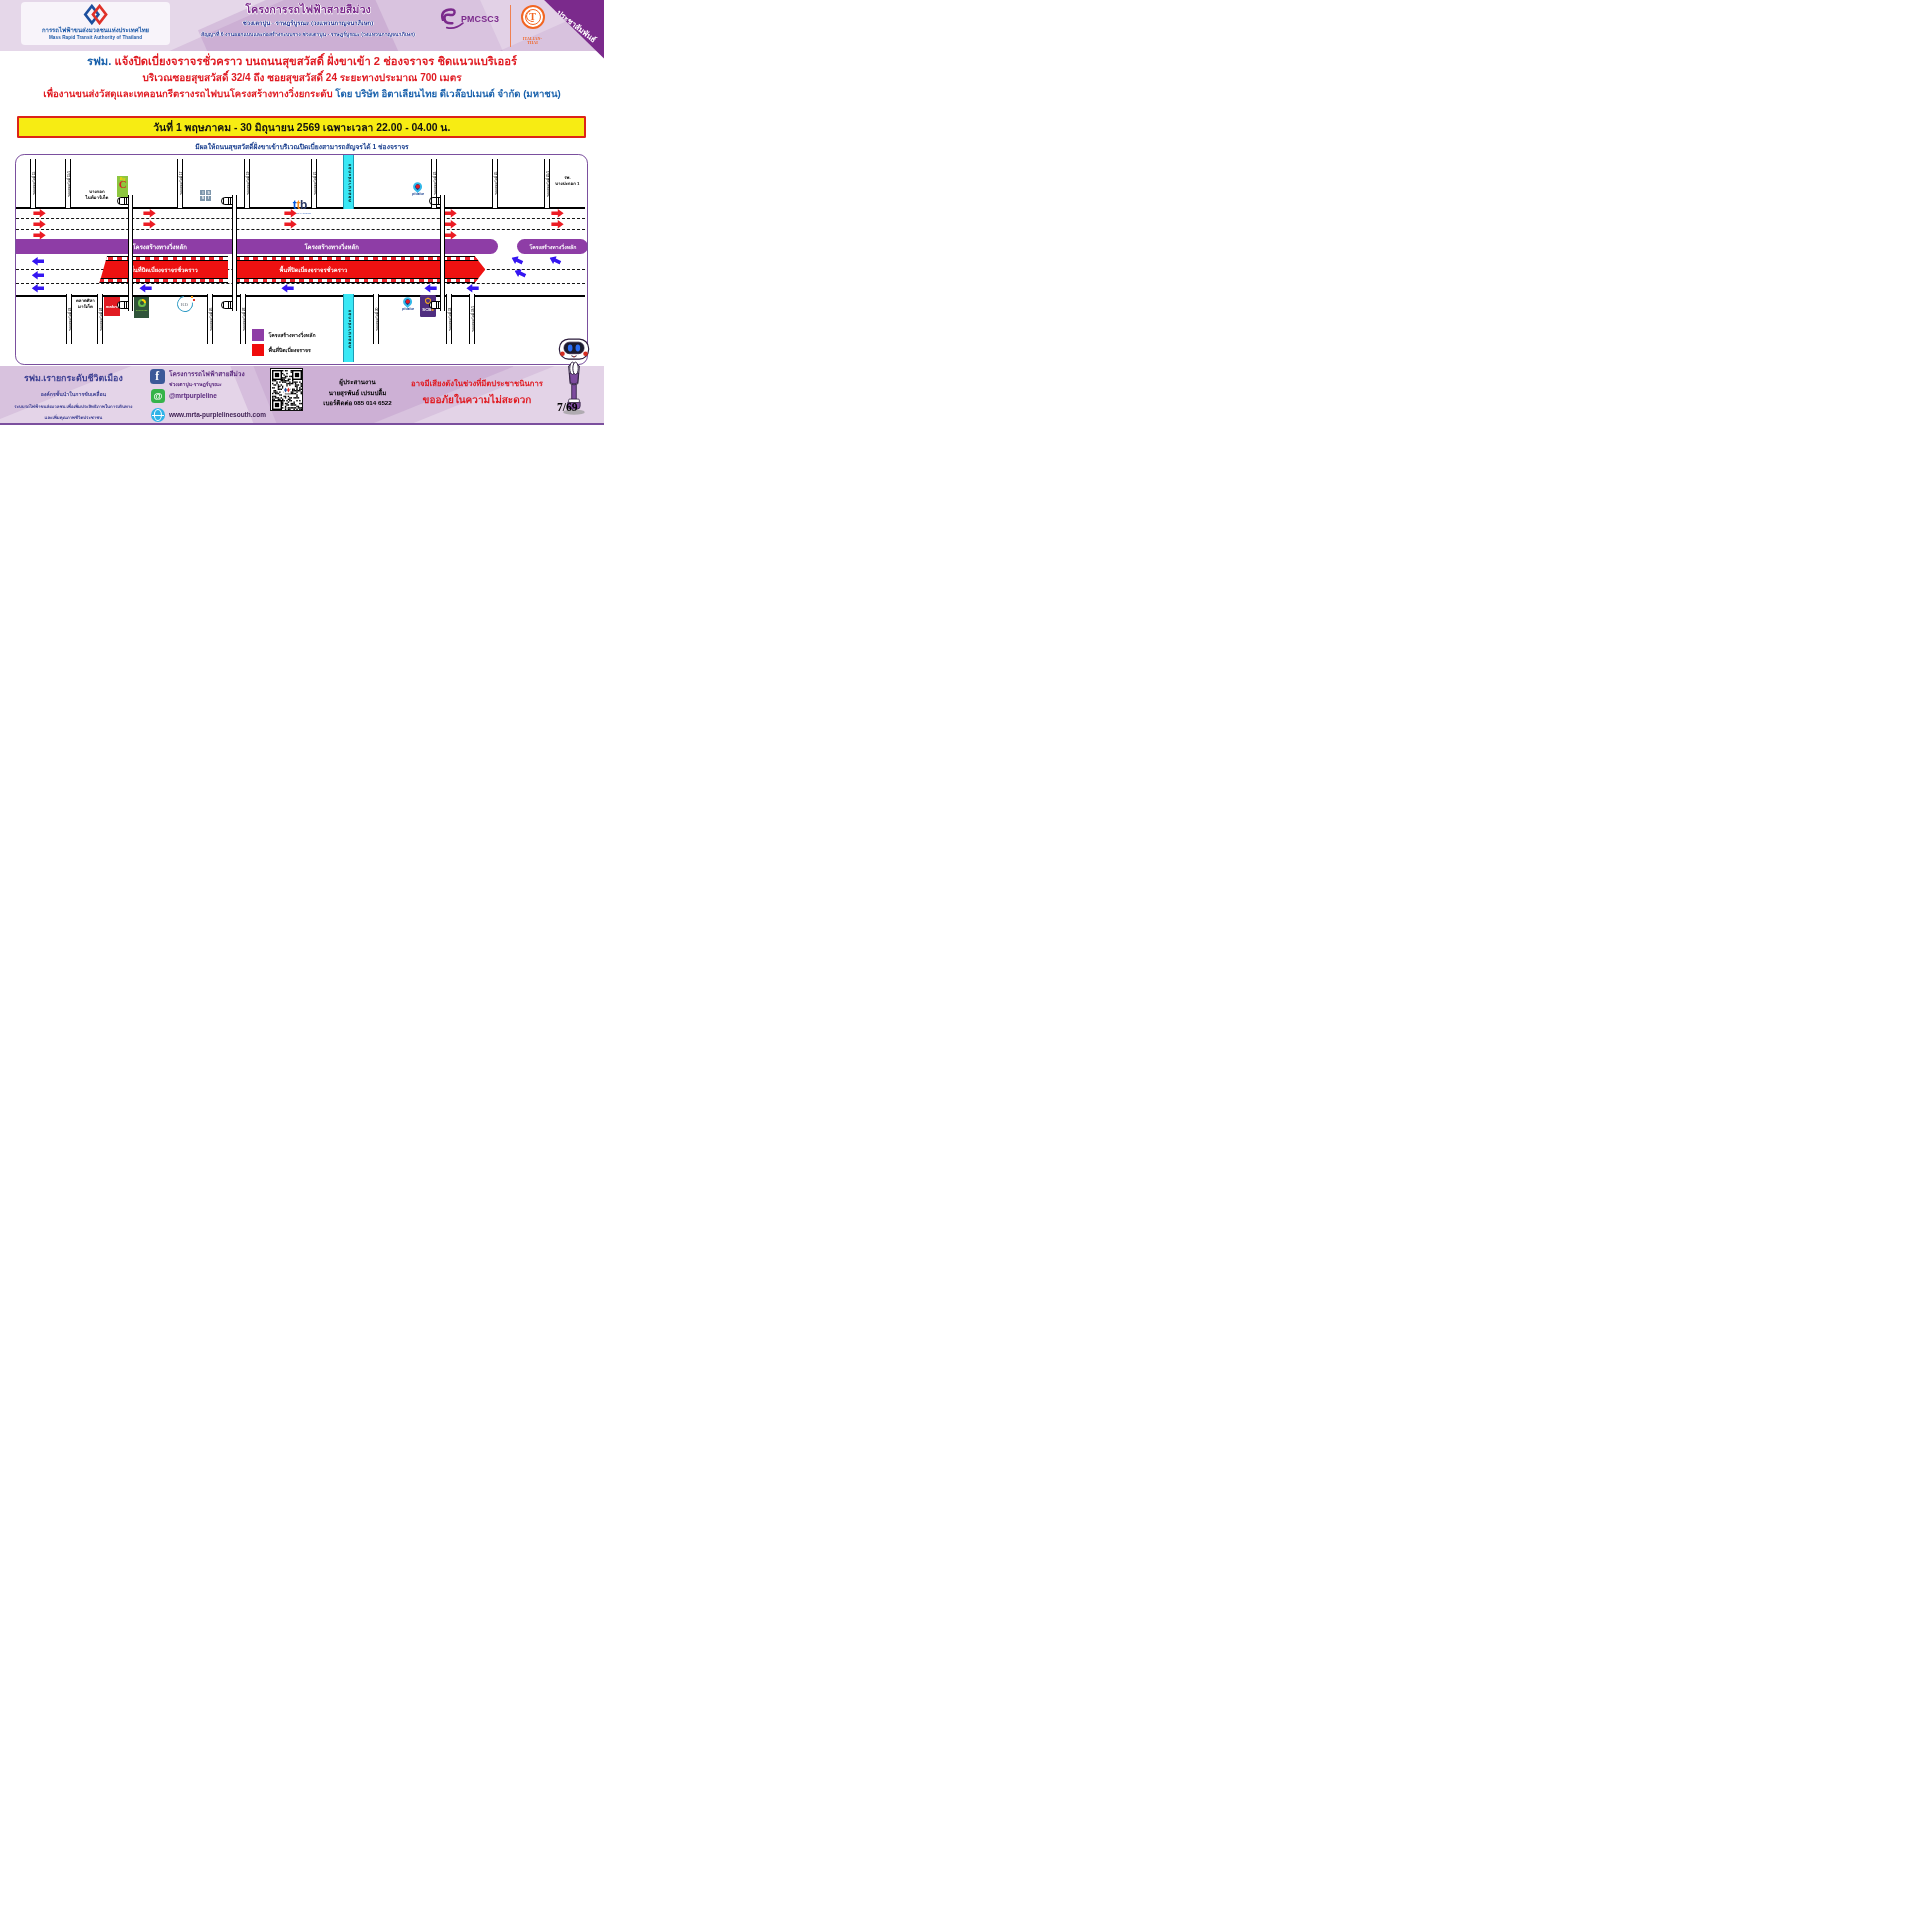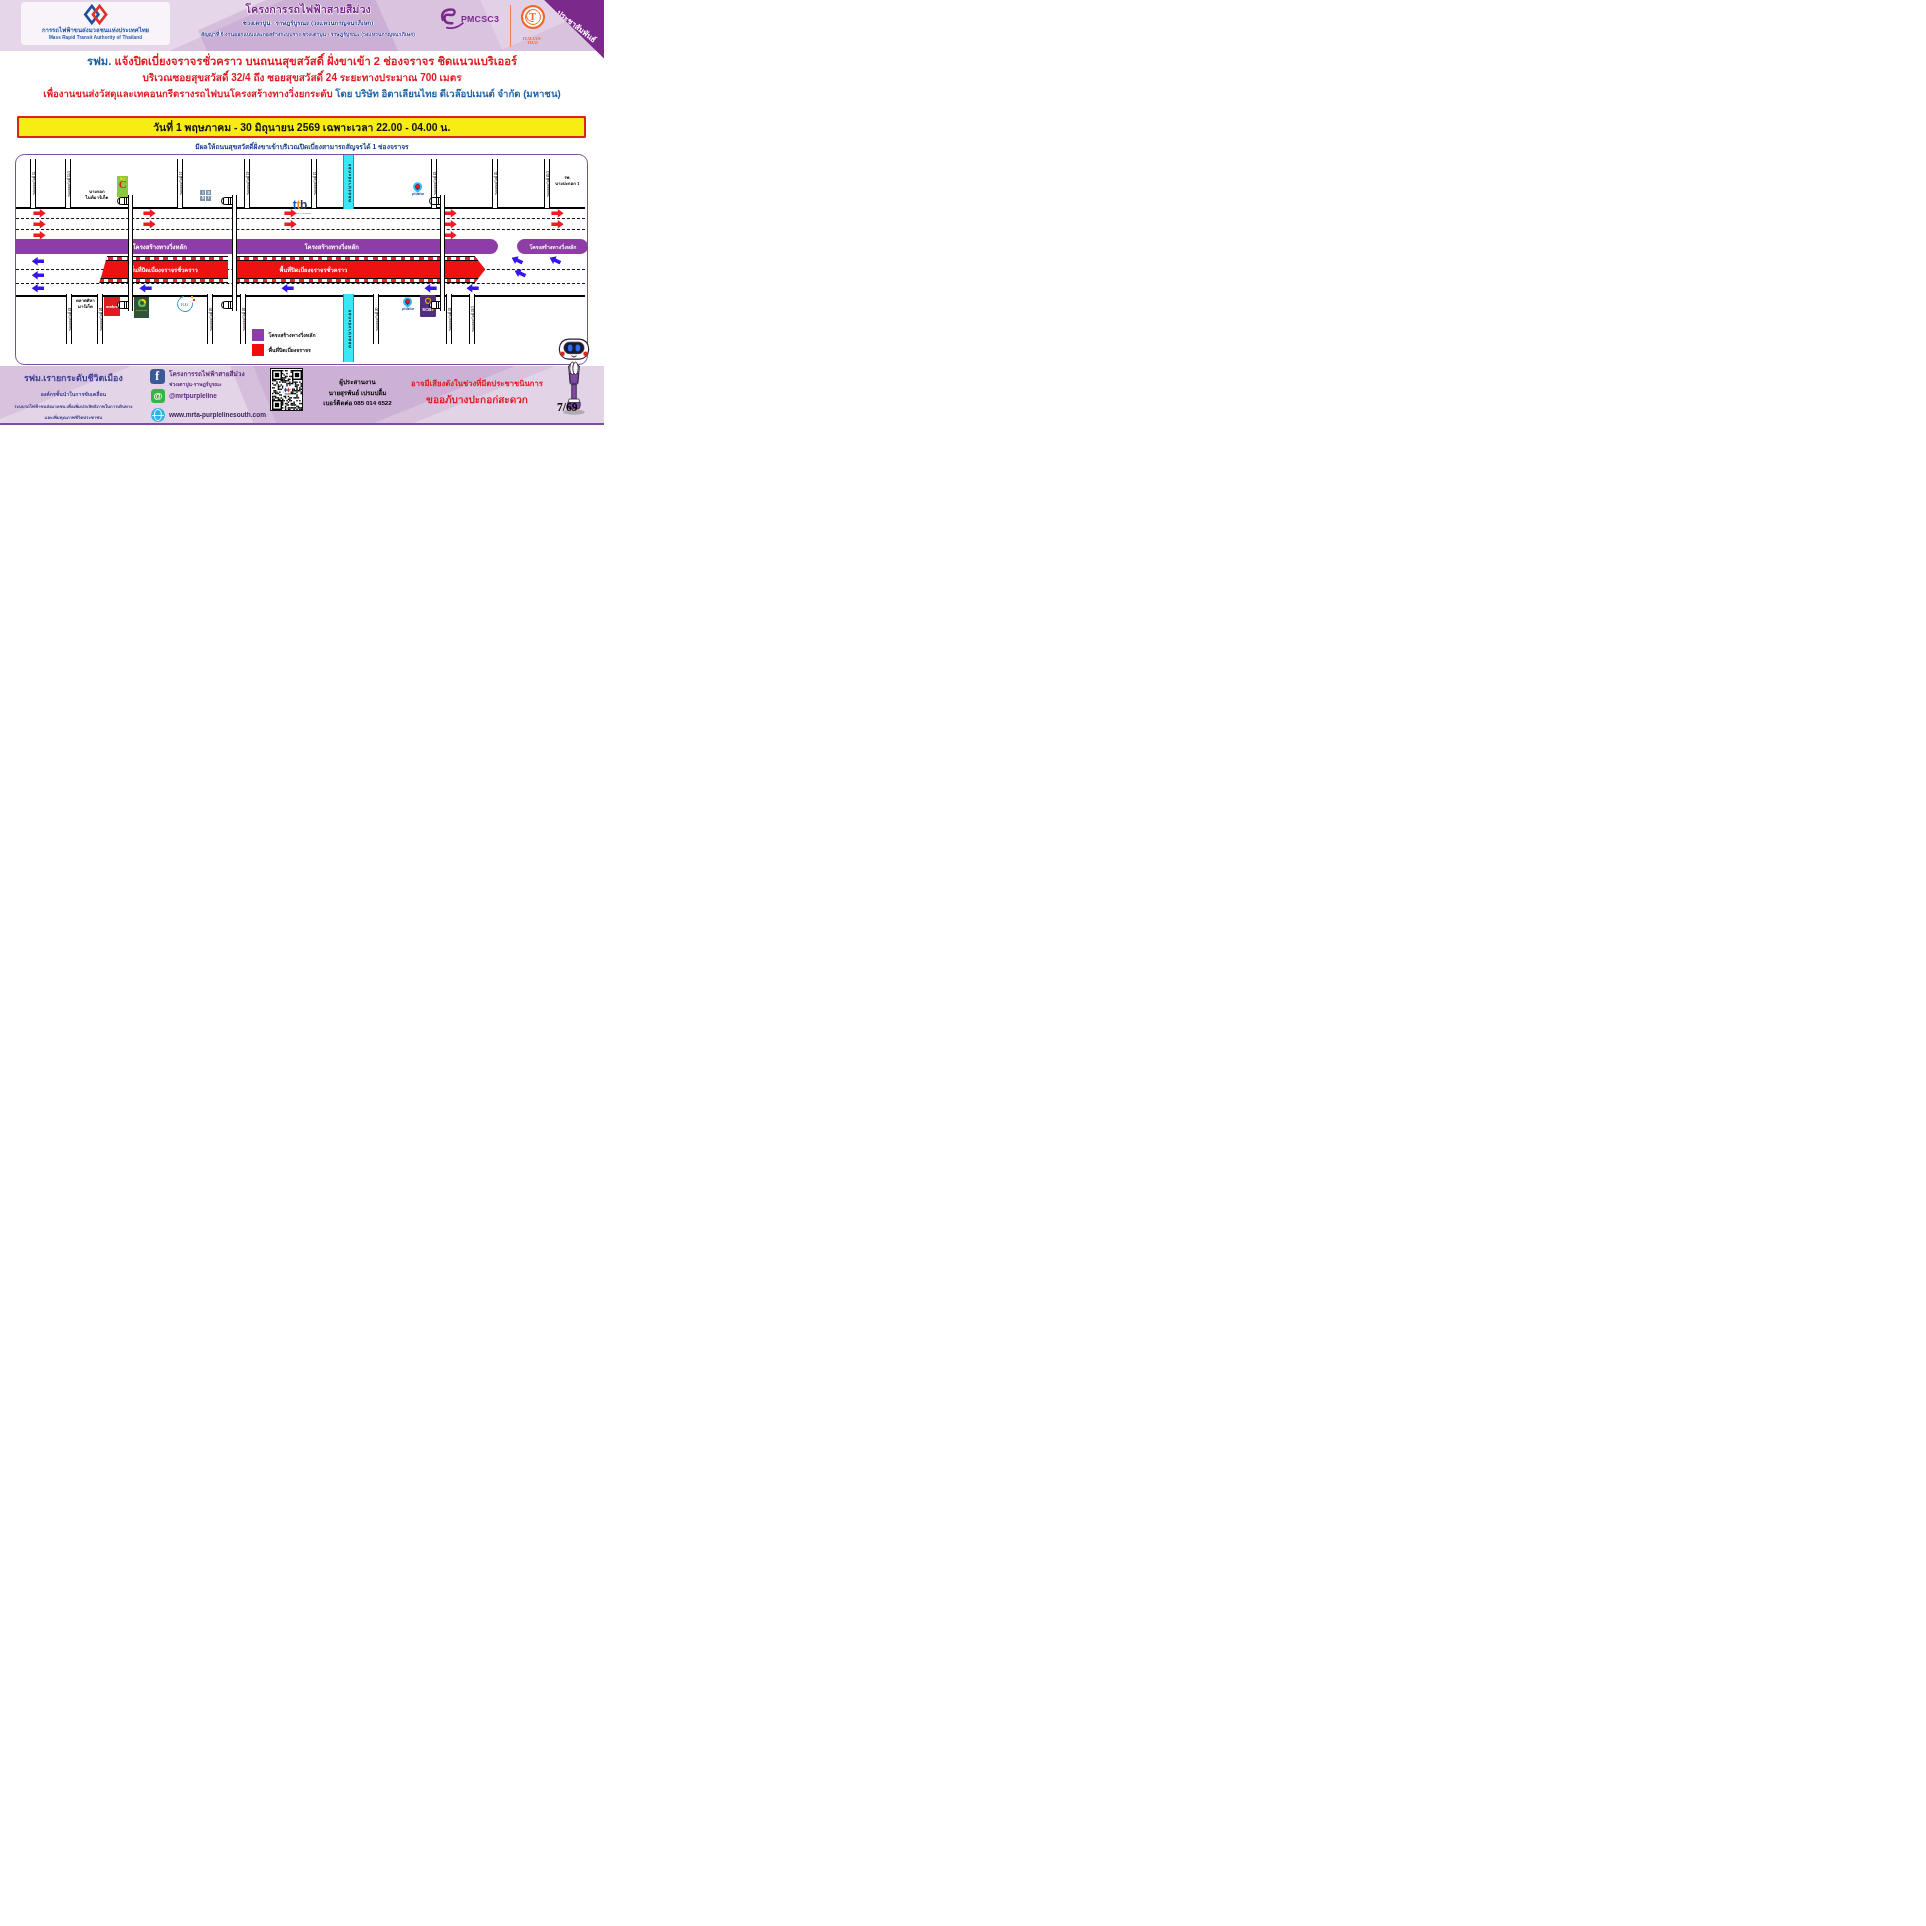--- a/index.html
+++ b/index.html
@@ -651,21 +651,21 @@
   </div>
 
   <div class="f-contact">
     <div>ผู้ประสานงาน</div>
     <div>นายสุรพันธ์ เปรมปลื้ม</div>
     <div>เบอร์ติดต่อ 085 014 6522</div>
   </div>
 
   <div class="f-noise">
     <div class="noise1">อาจมีเสียงดังในช่วงที่มีตประชาชนินการ</div>
-    <div class="noise2">ขออภับางปะกอก่สะดวก</div>
+    <div class="noise2">ขออภัยในความไม่สะดวก</div>
   </div>
 
   <svg class="mascot" width="40" height="80" viewBox="0 0 104 208">
     <ellipse cx="52" cy="198" rx="28" ry="7" fill="#9a9a9a" opacity="0.7"></ellipse>
     <rect x="46" y="120" width="12" height="55" rx="5" fill="#7d4b9e" stroke="#2a1a3a" stroke-width="2"></rect>
     <path d="M36 172 h32 v10 a8 8 0 0 1 -8 8 h-16 a8 8 0 0 1 -8 -8 z" fill="#7d4b9e" stroke="#2a1a3a" stroke-width="2"></path>
     <rect x="38" y="164" width="28" height="9" rx="3" fill="#fff" stroke="#2a1a3a" stroke-width="2"></rect>
     <path d="M38 78 q14 -8 28 0 l-4 46 q-10 6 -20 0 z" fill="#fff" stroke="#2a1a3a" stroke-width="2.5"></path>
     <path d="M40 96 h24 l-3 26 q-9 5 -18 0 z" fill="#7d4b9e" stroke="#2a1a3a" stroke-width="2"></path>
     <ellipse cx="48" cy="84" rx="7" ry="16" fill="#fff" stroke="#2a1a3a" stroke-width="2.5"></ellipse>

